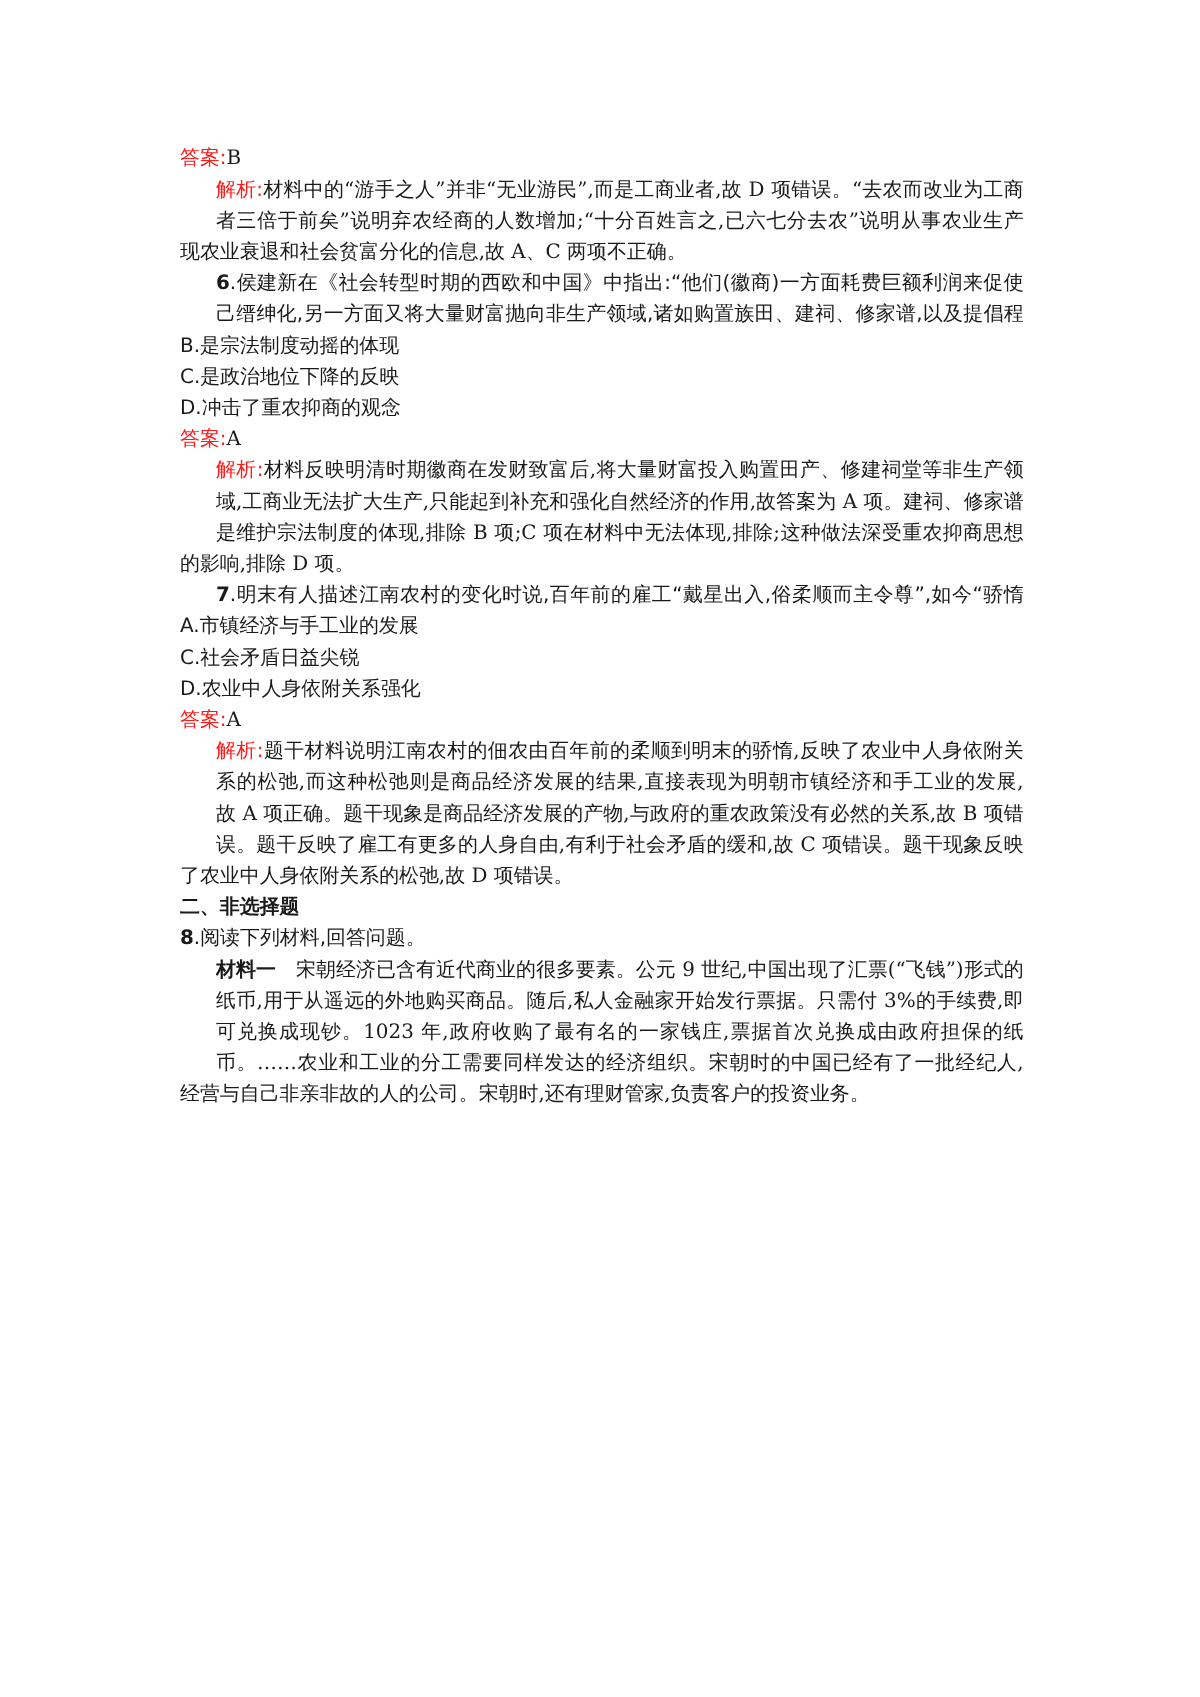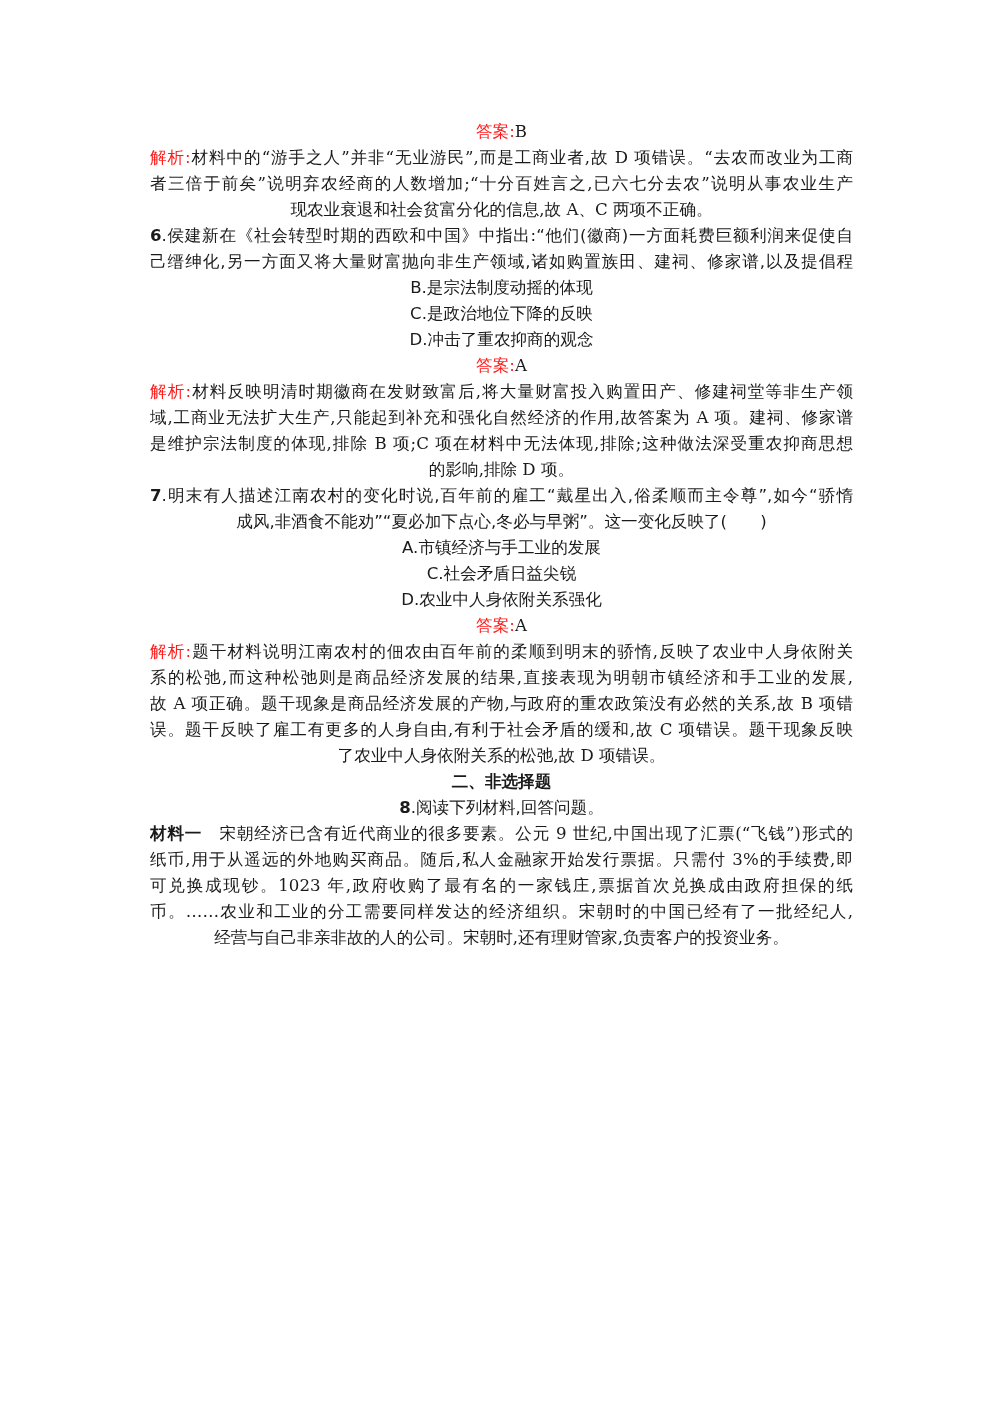--- a/index.html
+++ b/index.html
@@ -20,27 +20,27 @@
       width: 703px;
       font-family: "DejaVu Serif", "Liberation Serif", serif;
       font-size: 16.6px;
       line-height: 26px;
       color: #1a1a1a;
     }
     .line {
       display: block;
       white-space: nowrap;
       height: 26px;
-      text-align: center;
     }
     .just {
       text-align: justify;
       text-align-last: justify;
       white-space: normal;
       overflow: hidden;
+      margin-left: 30px;
     }
     .label {
       color: #ff1a1a;
       font-family: "DejaVu Sans", "Liberation Sans", sans-serif;
     }
     .sans {
       font-family: "DejaVu Sans", "Liberation Sans", sans-serif;
     }
     .bold {
       font-weight: bold;
@@ -80,21 +80,20 @@
   <div class="line just">
     <span class="label">解析:</span><span>材料反映明清时期徽商在发财致富后,将大量财富投入购置田产、修建祠堂等非生产领</span>
   </div>
   <div class="line just">域,工商业无法扩大生产,只能起到补充和强化自然经济的作用,故答案为 A 项。建祠、修家谱</div>
   <div class="line just">是维护宗法制度的体现,排除 B 项;C 项在材料中无法体现,排除;这种做法深受重农抑商思想</div>
   <div class="line">的影响,排除 D 项。</div>
 
   <div class="line just sans">
     <span class="qnum">7</span><span>.明末有人描述江南农村的变化时说,百年前的雇工“戴星出入,俗柔顺而主令尊”,如今“骄惰</span>
   </div>
-  <div class="line sans">成风,非酒食不能劝”“夏必加下点心,冬必与早粥”。这一变化反映了(　　)</div>
   <div class="line sans">A.市镇经济与手工业的发展</div>
   <div class="line sans">C.社会矛盾日益尖锐</div>
   <div class="line sans">D.农业中人身依附关系强化</div>
   <div class="line">
     <span class="label">答案:</span><span>A</span>
   </div>
   <div class="line just">
     <span class="label">解析:</span><span>题干材料说明江南农村的佃农由百年前的柔顺到明末的骄惰,反映了农业中人身依附关</span>
   </div>
   <div class="line just">系的松弛,而这种松弛则是商品经济发展的结果,直接表现为明朝市镇经济和手工业的发展,</div>

